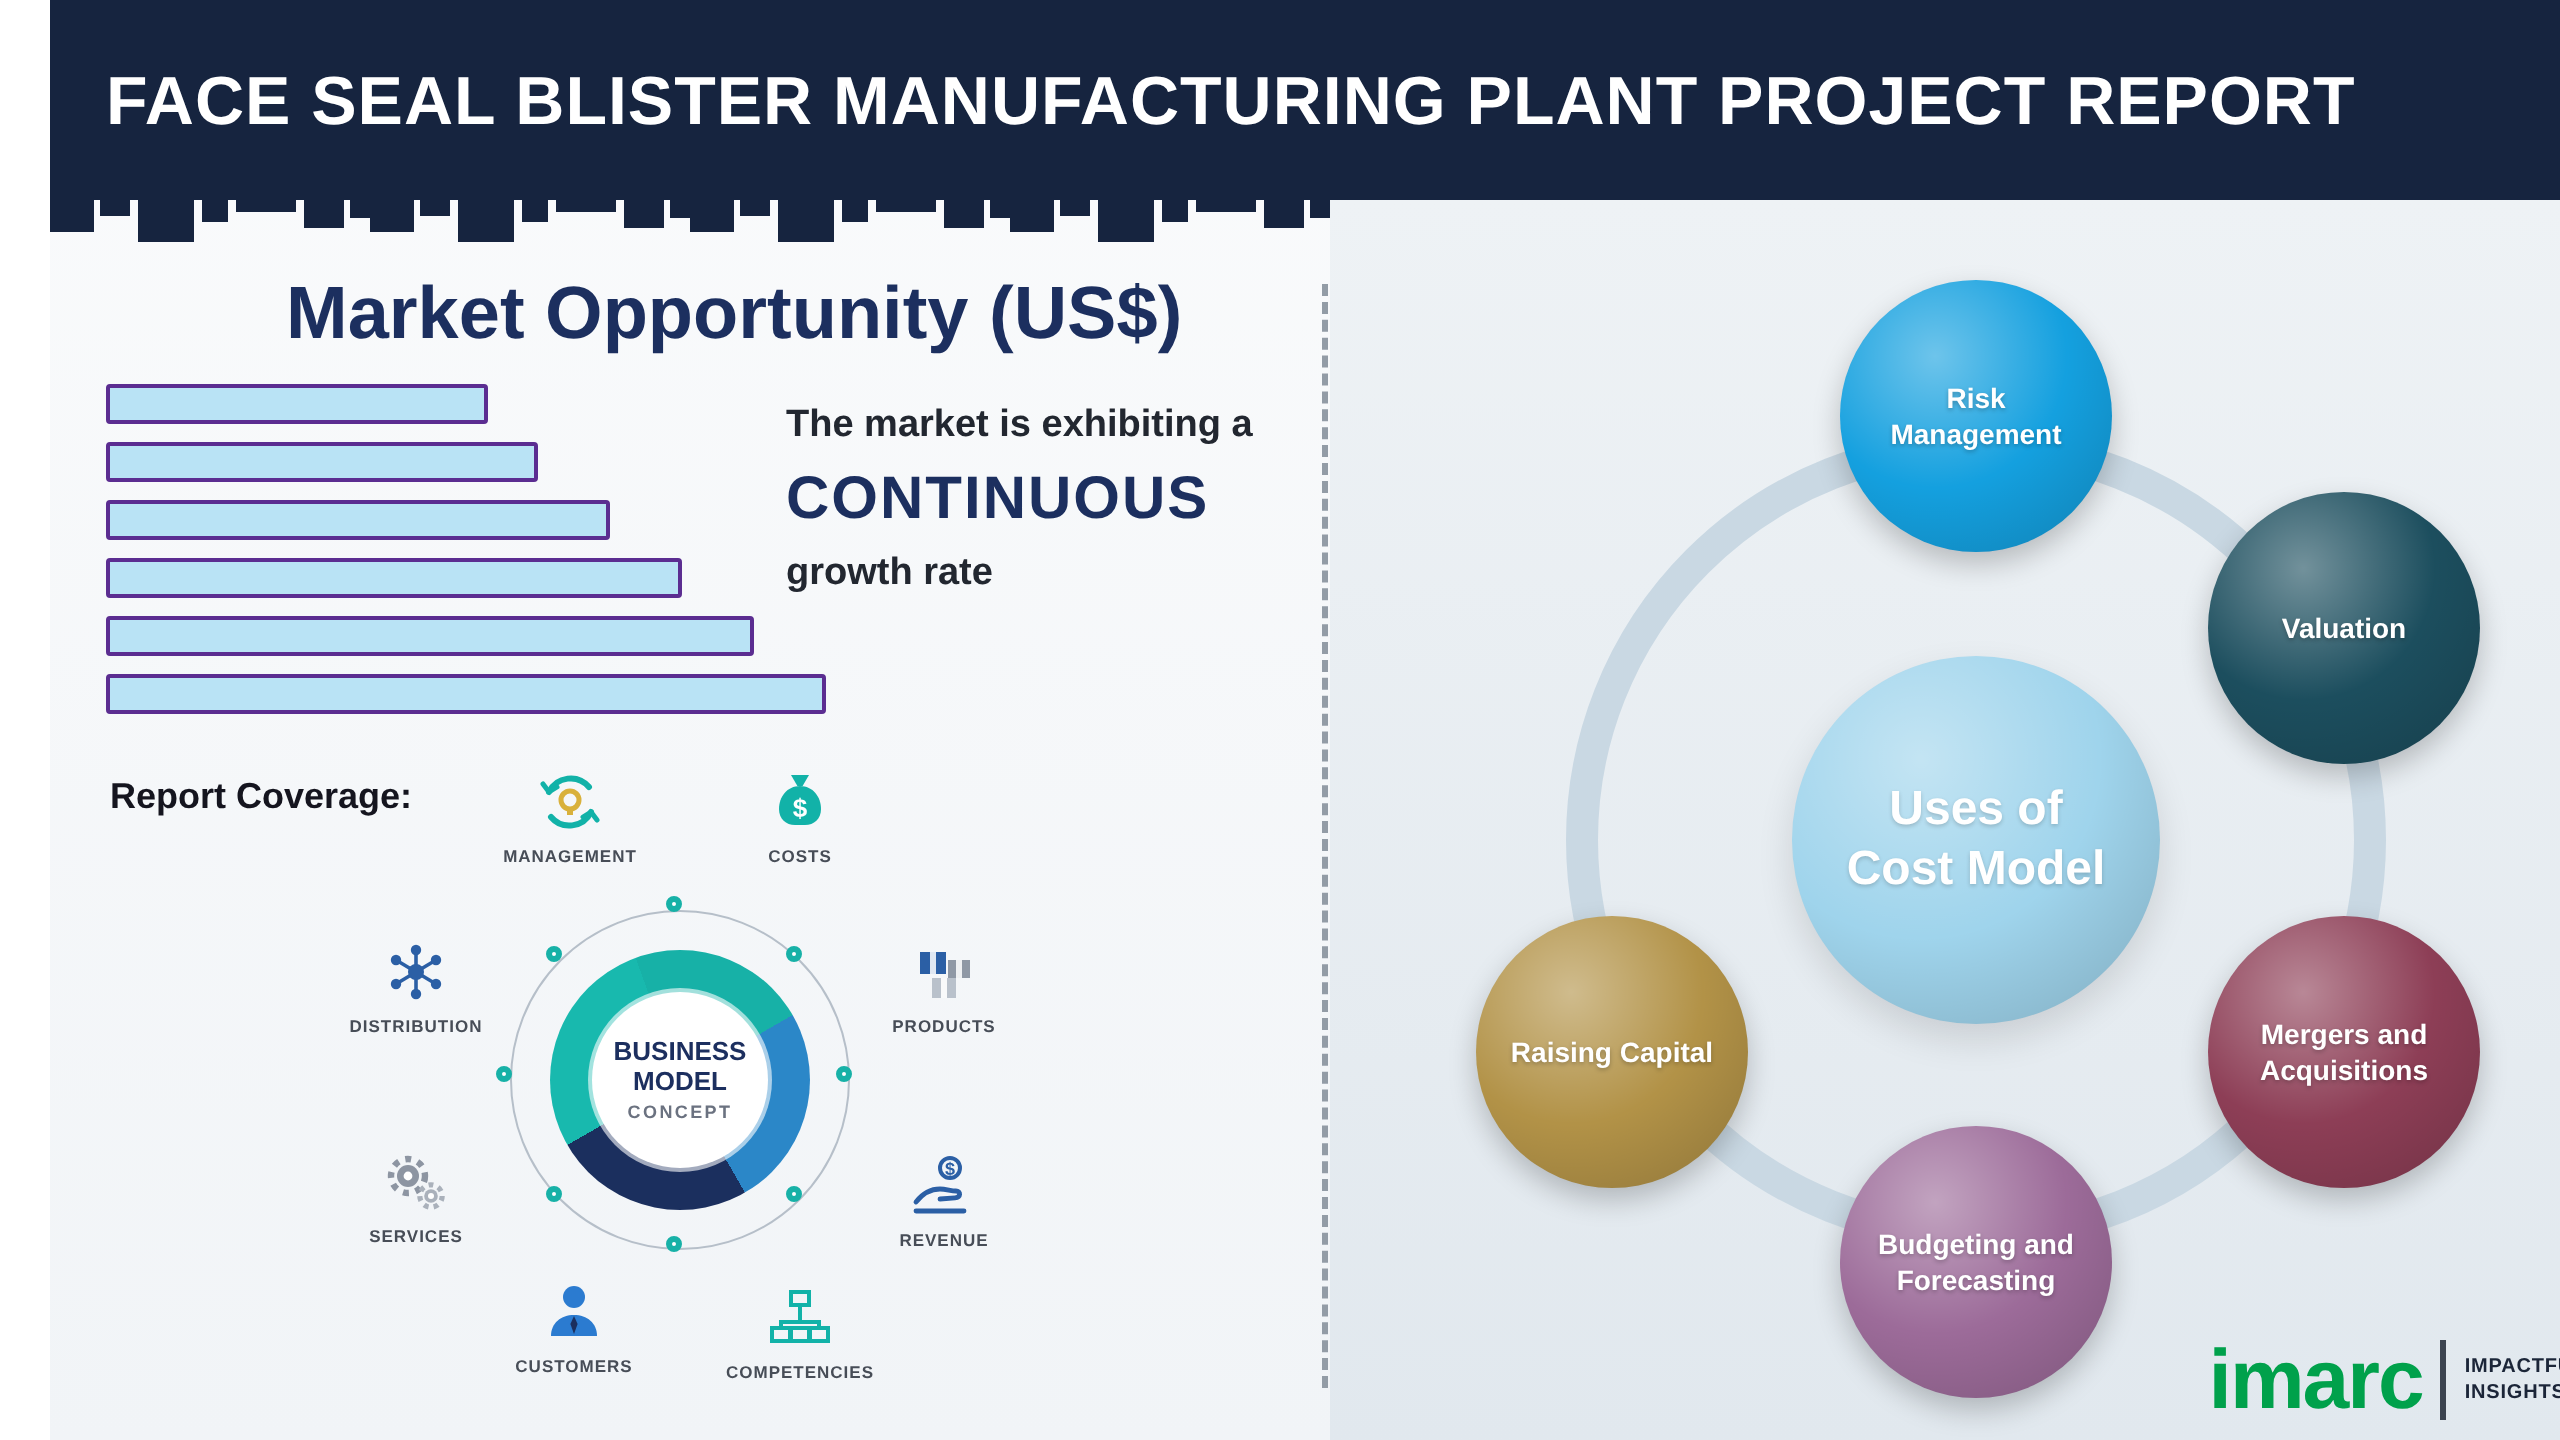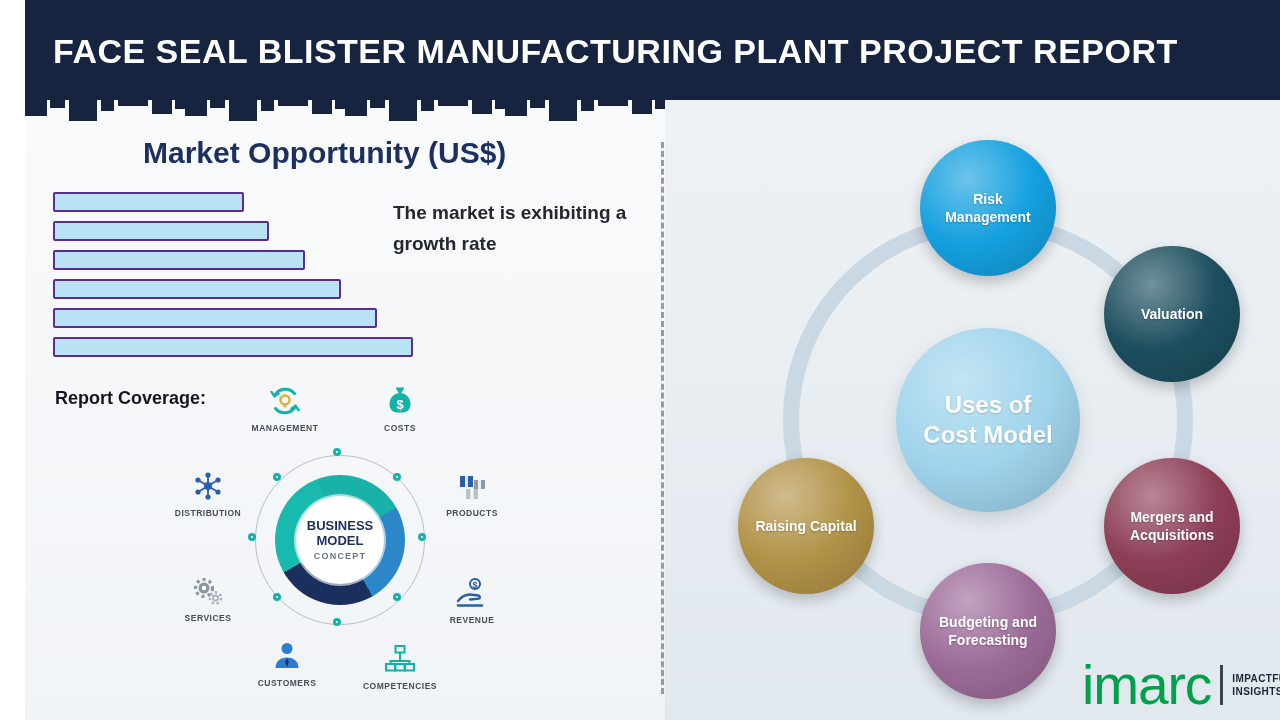--- a/index.html
+++ b/index.html
@@ -15,21 +15,21 @@
   .skyline { position: absolute; left: 0; top: 100px; }
 
   
   .left-panel { position: absolute; left: 0; top: 100px; width: 640px; height: 620px; }
   .right-panel { position: absolute; left: 640px; top: 100px; width: 640px; height: 620px;
                  background: linear-gradient(180deg, #eef2f5 0%, #e1e8ee 100%); }
   .divider { position: absolute; left: 636px; top: 142px; height: 552px;
              border-left: 3px dashed #939ca6; z-index: 6; }
 
   
-  .section-title { position: absolute; left: 118px; top: 36px; font-size: 30px;
+  .section-title { position: absolute; left: 118px; top: 36px; font-size: 37px;
                    font-weight: 700; color: #1c2f5f; }
   .bars { position: absolute; left: 28px; top: 92px; width: 360px; }
   .bar { height: 20px; margin-bottom: 9px; background: #b9e3f5;
          border: 2px solid #5b2d91; border-radius: 2px; }
   .growth-text { position: absolute; left: 368px; top: 102px; width: 262px; }
   .growth-line1 { font-size: 19px; font-weight: 700; color: #222730; margin-bottom: 9px; }
   .growth-emphasis { font-size: 30px; font-weight: 800; color: #1c2f5f;
                      letter-spacing: 1px; margin-bottom: 9px; }
   .growth-line2 { font-size: 19px; font-weight: 700; color: #222730; }
   .report-coverage { position: absolute; left: 30px; top: 288px; font-size: 18px;
@@ -79,21 +79,21 @@
   .node-0 { left: 255px; top: 40px; }
   .node-1 { left: 439px; top: 146px; }
   .node-2 { left: 439px; top: 358px; }
   .node-3 { left: 255px; top: 463px; }
   .node-4 { left: 73px;  top: 358px; }
   .node-5 { left: 73px;  top: 145px; }
 
   
   .logo { position: absolute; right: 12px; bottom: 10px; display: flex;
           align-items: center; gap: 9px; z-index: 8; }
-  .logo-text { font-size: 55px; font-weight: 400; color: #00a14b;
+  .logo-text { font-size: 42px; font-weight: 700; color: #00a14b;
                letter-spacing: -1px; line-height: .9; }
   .logo-bar { width: 3px; height: 40px; background: #3c4450; }
   .logo-tagline { font-size: 10px; font-weight: 700; color: #1b2538;
                   line-height: 1.3; letter-spacing: .4px; }
 </style>
 </head>
 <body>
 
 <div class="page">
 
@@ -129,20 +129,21 @@
       <div class="bar" style="width: 53%;"></div>
       <div class="bar" style="width: 60%;"></div>
       <div class="bar" style="width: 70%;"></div>
       <div class="bar" style="width: 80%;"></div>
       <div class="bar" style="width: 90%;"></div>
       <div class="bar" style="width: 100%;"></div>
     </div>
 
     <div class="growth-text">
       <div class="growth-line1">The market is exhibiting a</div>
+      <div class="growth-emphasis">CONTINUOUS</div>
       <div class="growth-line2">growth rate</div>
     </div>
 
     <div class="report-coverage">Report Coverage:</div>
 
     <div class="bm-outer"></div>
     <div class="bm-donut"></div>
     <div class="bm-inner">
       <div class="l1">BUSINESS</div>
       <div class="l2">MODEL</div>

